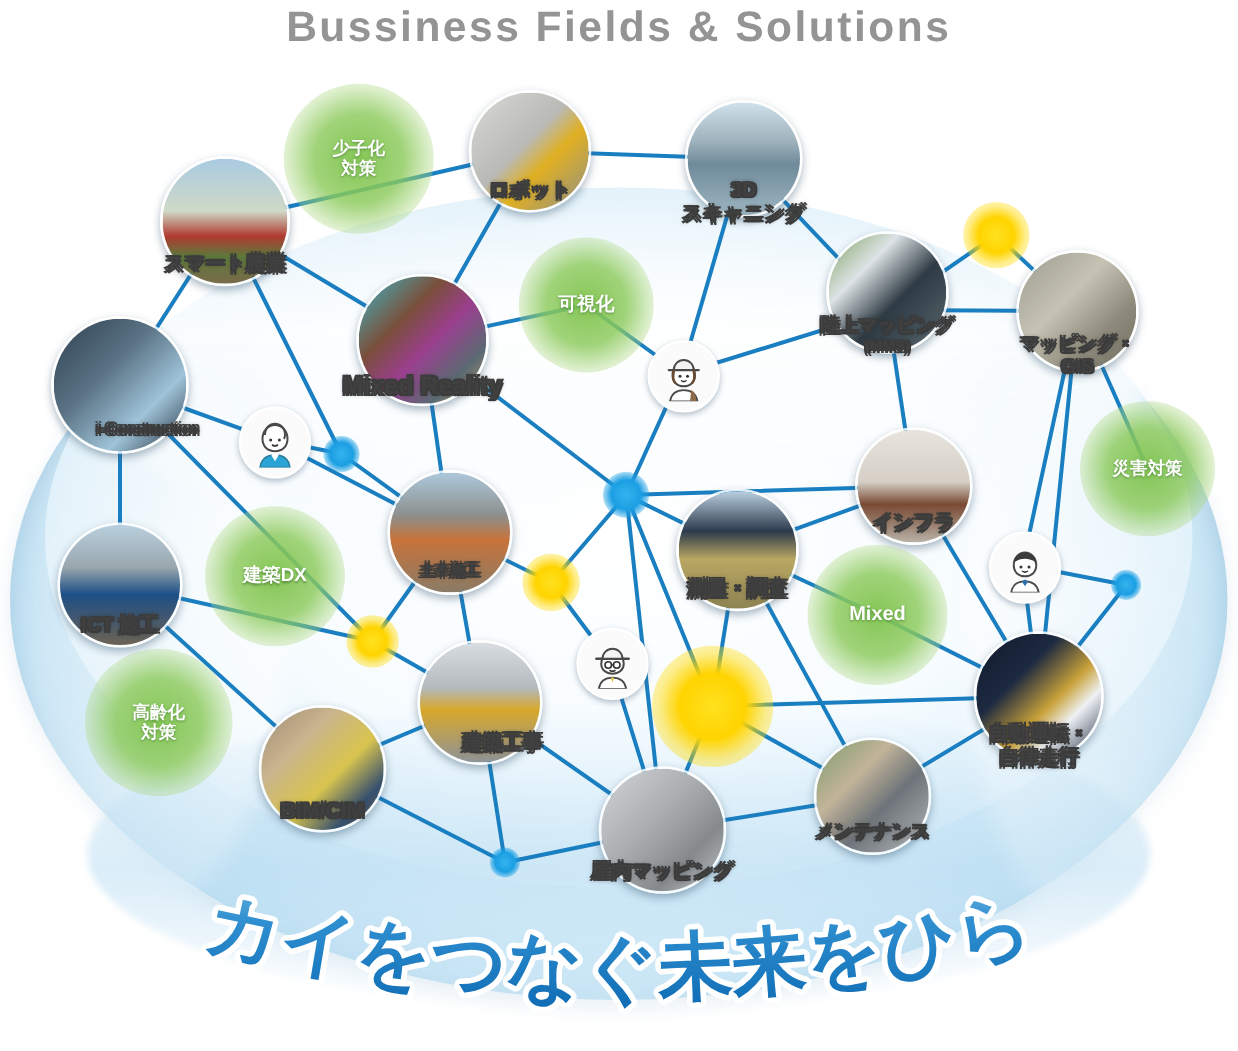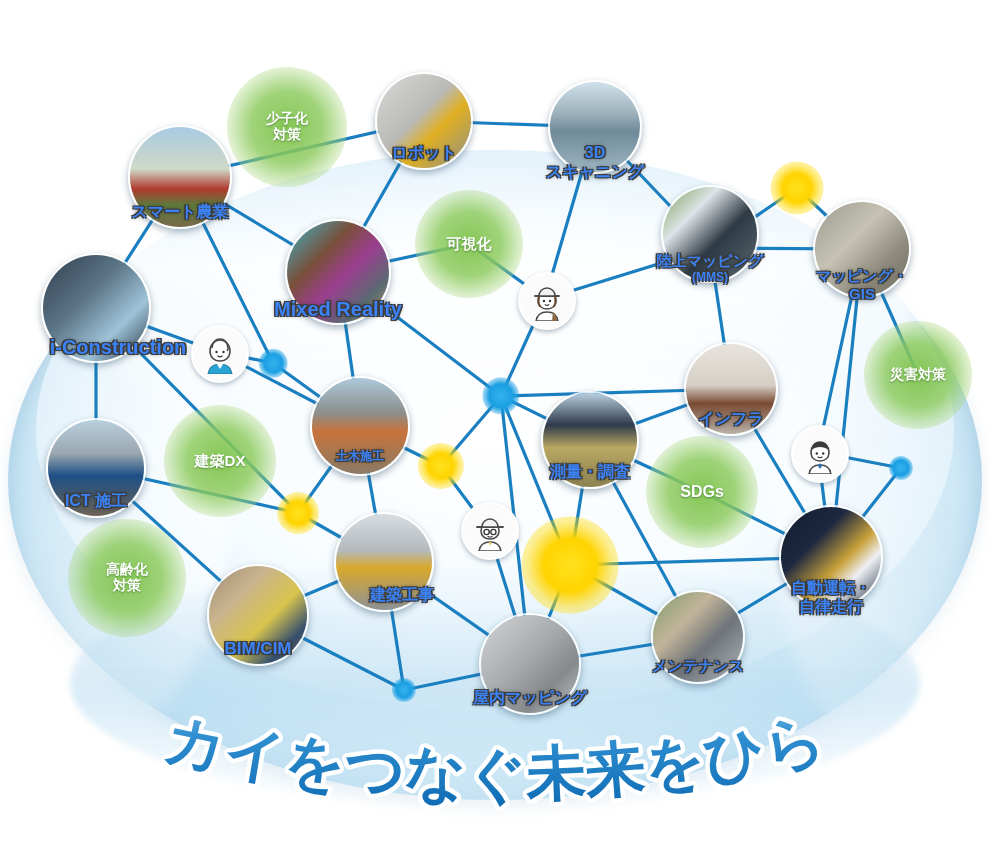--- a/index.html
+++ b/index.html
@@ -83,21 +83,21 @@
   }
   .node .ph{
     position:absolute;left:0;top:0;width:100%;height:100%;
     border-radius:50%;overflow:hidden;
     border:2px solid rgba(255,255,255,0.85);
     box-sizing:border-box;
   }
   .node .ph i{position:absolute;left:0;top:0;right:0;bottom:0;display:block;}
   .node .cap{
     position:absolute;left:50%;transform:translateX(-50%);
-    white-space:nowrap;text-align:center;color:#3b82f6;font-weight:bold;
+    white-space:nowrap;text-align:center;color:#404040;font-weight:bold;
     text-shadow:
       -1.4px -1.4px 0 #3b3b3b, 1.4px -1.4px 0 #3b3b3b,
       -1.4px  1.4px 0 #3b3b3b, 1.4px  1.4px 0 #3b3b3b,
        0 0 4px rgba(0,0,0,0.6);
     line-height:1.08;
   }
 
   
   .avatar{
     position:absolute;width:54px;height:54px;border-radius:50%;
@@ -129,20 +129,21 @@
 
   
   .tagline{position:absolute;left:0;top:690px;width:990px;height:140px;}
   .tagline svg{display:block;}
 </style>
 </head>
 <body>
 
 <div id="stage">
 
+  <div class="title">Bussiness Fields &amp; Solutions</div>
 
   <div class="disc-wrap">
     <div class="disc-rim"></div>
     <div class="disc-top"></div>
     <div class="disc-gloss"></div>
     <div class="disc-sheen-l"></div>
     <div class="disc-sheen-r"></div>
     <div class="disc-bottom-band"></div>
   </div>
 
@@ -338,21 +339,21 @@
         </div>
         <div class="cap" style="font-size: 16px; top: 64px;">3D</div>
         <div class="cap" style="font-size: 16px; top: 83px;">スキャニング</div>
       </div>
       <div class="node" style="left: 41px; top: 253px; height: 110px; width: 110px;">
         <div class="ph">
           <i style="background: linear-gradient(150deg, transparent, transparent);"><svg width="100%" height="100%" viewBox="0 0 100 100" preserveAspectRatio="none">
               <rect width="100" height="100" fill="url(#g-highway-3d)"></rect>
             </svg></i>
         </div>
-        <div class="cap" style="font-size: 20px; top: 84px; padding-left: 44px;">i-Construction</div>
+        <div class="cap" style="font-size: 12px; top: 84px; padding-left: 44px;">i-Construction</div>
       </div>
       <div class="node" style="left: 285px; top: 219px; height: 106px; width: 106px;">
         <div class="ph">
           <i style="background: linear-gradient(150deg, transparent, transparent);"><svg width="100%" height="100%" viewBox="0 0 100 100" preserveAspectRatio="none">
               <rect width="100" height="100" fill="url(#g-mr-headset)"></rect>
             </svg></i>
         </div>
         <div class="cap" style="font-size: 20px; top: 80px;">Mixed Reality</div>
       </div>
       <div class="node" style="left: 661px; top: 185px; height: 98px; width: 98px;">
@@ -464,21 +465,21 @@
           <div>災害対策</div>
         </div>
       </div>
       <div class="kw" style="left: 220px; top: 461px; height: 112px; width: 112px; font-size: 15px;">
         <div>
           <div>建築DX</div>
         </div>
       </div>
       <div class="kw" style="left: 702px; top: 492px; height: 112px; width: 112px; font-size: 16px;">
         <div>
-          <div>SDGs</div>
+          <div>Mixed</div>
         </div>
       </div>
       <div class="kw" style="left: 127px; top: 578px; height: 118px; width: 118px; font-size: 14px;">
         <div>
           <div>高齢化</div>
           <div>対策</div>
         </div>
       </div>
     </div>
   <div id="dot-layer">

